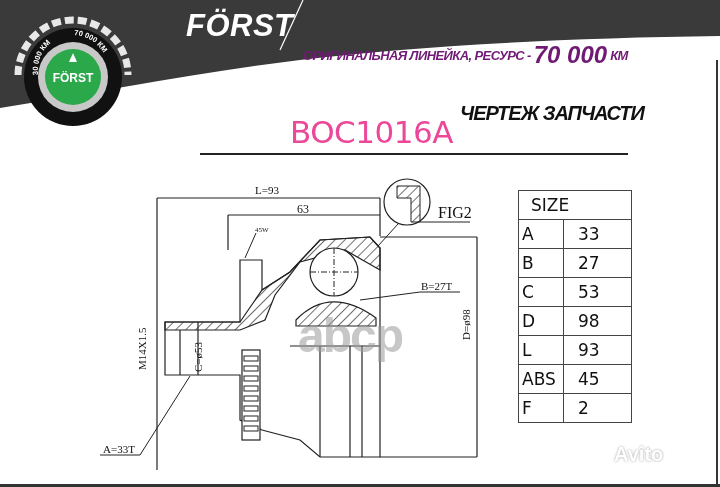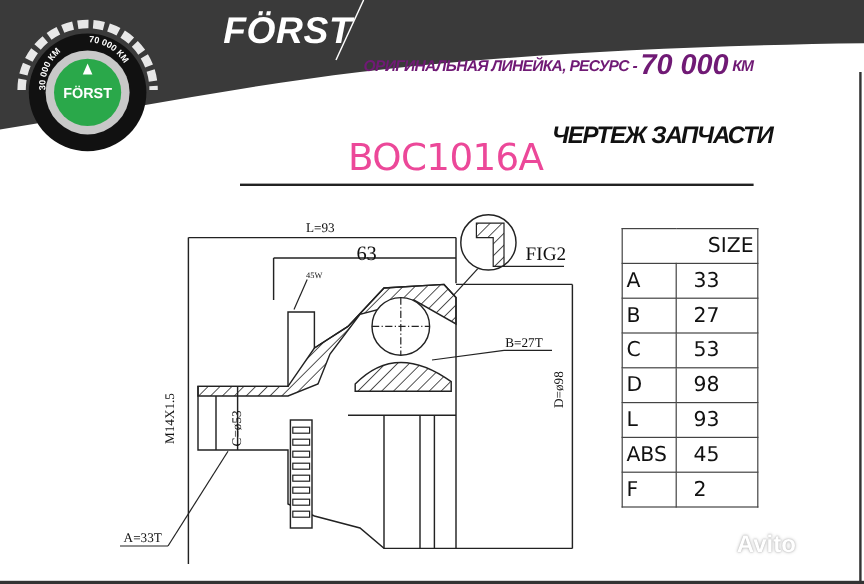--- a/index.html
+++ b/index.html
@@ -10,21 +10,21 @@
   .slogan{position:absolute;left:303px;top:18px;color:#701a75;font-weight:bold;font-style:italic;font-size:13px;letter-spacing:-0.6px;white-space:nowrap;margin-top:20px;}
   .slogan .big{font-size:24px;position:relative;top:3px;letter-spacing:0;}
   .slogan .km{font-size:13px;}
   .subtitle{position:absolute;left:460px;top:66px;color:#111;font-weight:bold;font-style:italic;font-size:20px;letter-spacing:-1px;white-space:nowrap;margin-top:36px;}
   .partno{position:absolute;left:290px;top:114px;color:#ec4899;font-size:31px;font-family:"DejaVu Sans",sans-serif;letter-spacing:-0.5px;}
   .partline{position:absolute;left:200px;top:153px;width:428px;height:2px;background:#222;}
   table.size{position:absolute;left:518px;top:190px;border-collapse:collapse;font-family:"DejaVu Sans",sans-serif;font-size:17px;color:#111;}
   table.size td{border:1.5px solid #444;height:28px;padding:0 3px;}
   table.size td.k{width:38px;}
   table.size td.v{width:50px;padding-left:14px;}
-  table.size td.h{text-align:right;padding-left:2px;}
+  table.size td.h{text-align:left;padding-left:12px;}
   .right-edge{position:absolute;right:2px;top:60px;width:2px;height:427px;background:#333;}
   .bottom-edge{position:absolute;left:0;bottom:0;width:720px;height:3px;background:#333;}
   .wm-avito{position:absolute;left:614px;top:443px;font-size:20px;font-weight:bold;color:#fff;text-shadow:0 0 3px #bbb,0 0 1px #999;}
   .wm-abcp{position:absolute;left:298px;top:308px;font-size:48px;font-weight:bold;color:#9a9a9a;opacity:0.55;letter-spacing:-2px;}
   .label{position:absolute;font-family:"Liberation Serif",serif;color:#111;}
 </style>
 </head>
 <body>
 
 <div class="frame">
@@ -115,29 +115,30 @@
     <line x1="398" y1="224" x2="378" y2="246" stroke="#222"></line>
 
     <line x1="256" y1="233" x2="245" y2="258" stroke="#222"></line>
     <line x1="360" y1="300" x2="420" y2="292" stroke="#222"></line>
     <line x1="420" y1="292" x2="460" y2="292" stroke="#222"></line>
     <line x1="190" y1="376" x2="140" y2="455" stroke="#222"></line>
     <line x1="100" y1="455" x2="140" y2="455" stroke="#222"></line>
   </svg>
 
   <div class="label" style="left:255px;top:184px;font-size:11px">L=93</div>
-  <div class="label" style="left:297px;top:202px;font-size:17px">63</div>
+  <div class="label" style="left:297px;top:202px;font-size:12px">63</div>
   <div class="label" style="left:255px;top:226px;font-size:7px">45W</div>
   <div class="label" style="left:438px;top:204px;font-size:16px">FIG2</div>
   <div class="label" style="left:421px;top:280px;font-size:11px">B=27T</div>
   <div class="label" style="left:460px;top:340px;font-size:11px;transform:rotate(-90deg);transform-origin:left top">D=ø98</div>
   <div class="label" style="left:192px;top:372px;font-size:11px;transform:rotate(-90deg);transform-origin:left top">C=ø53</div>
   <div class="label" style="left:136px;top:370px;font-size:11px;transform:rotate(-90deg);transform-origin:left top">M14X1.5</div>
   <div class="label" style="left:103px;top:443px;font-size:11px">A=33T</div>
 
+  <div class="wm-abcp">abcp</div>
 
   <table class="size">
     <tbody>
         <tr>
           <td class="h" colspan="2">SIZE</td>
         </tr>
     <tr>
           <td class="k">A</td>
           <td class="v">33</td>
         </tr>

